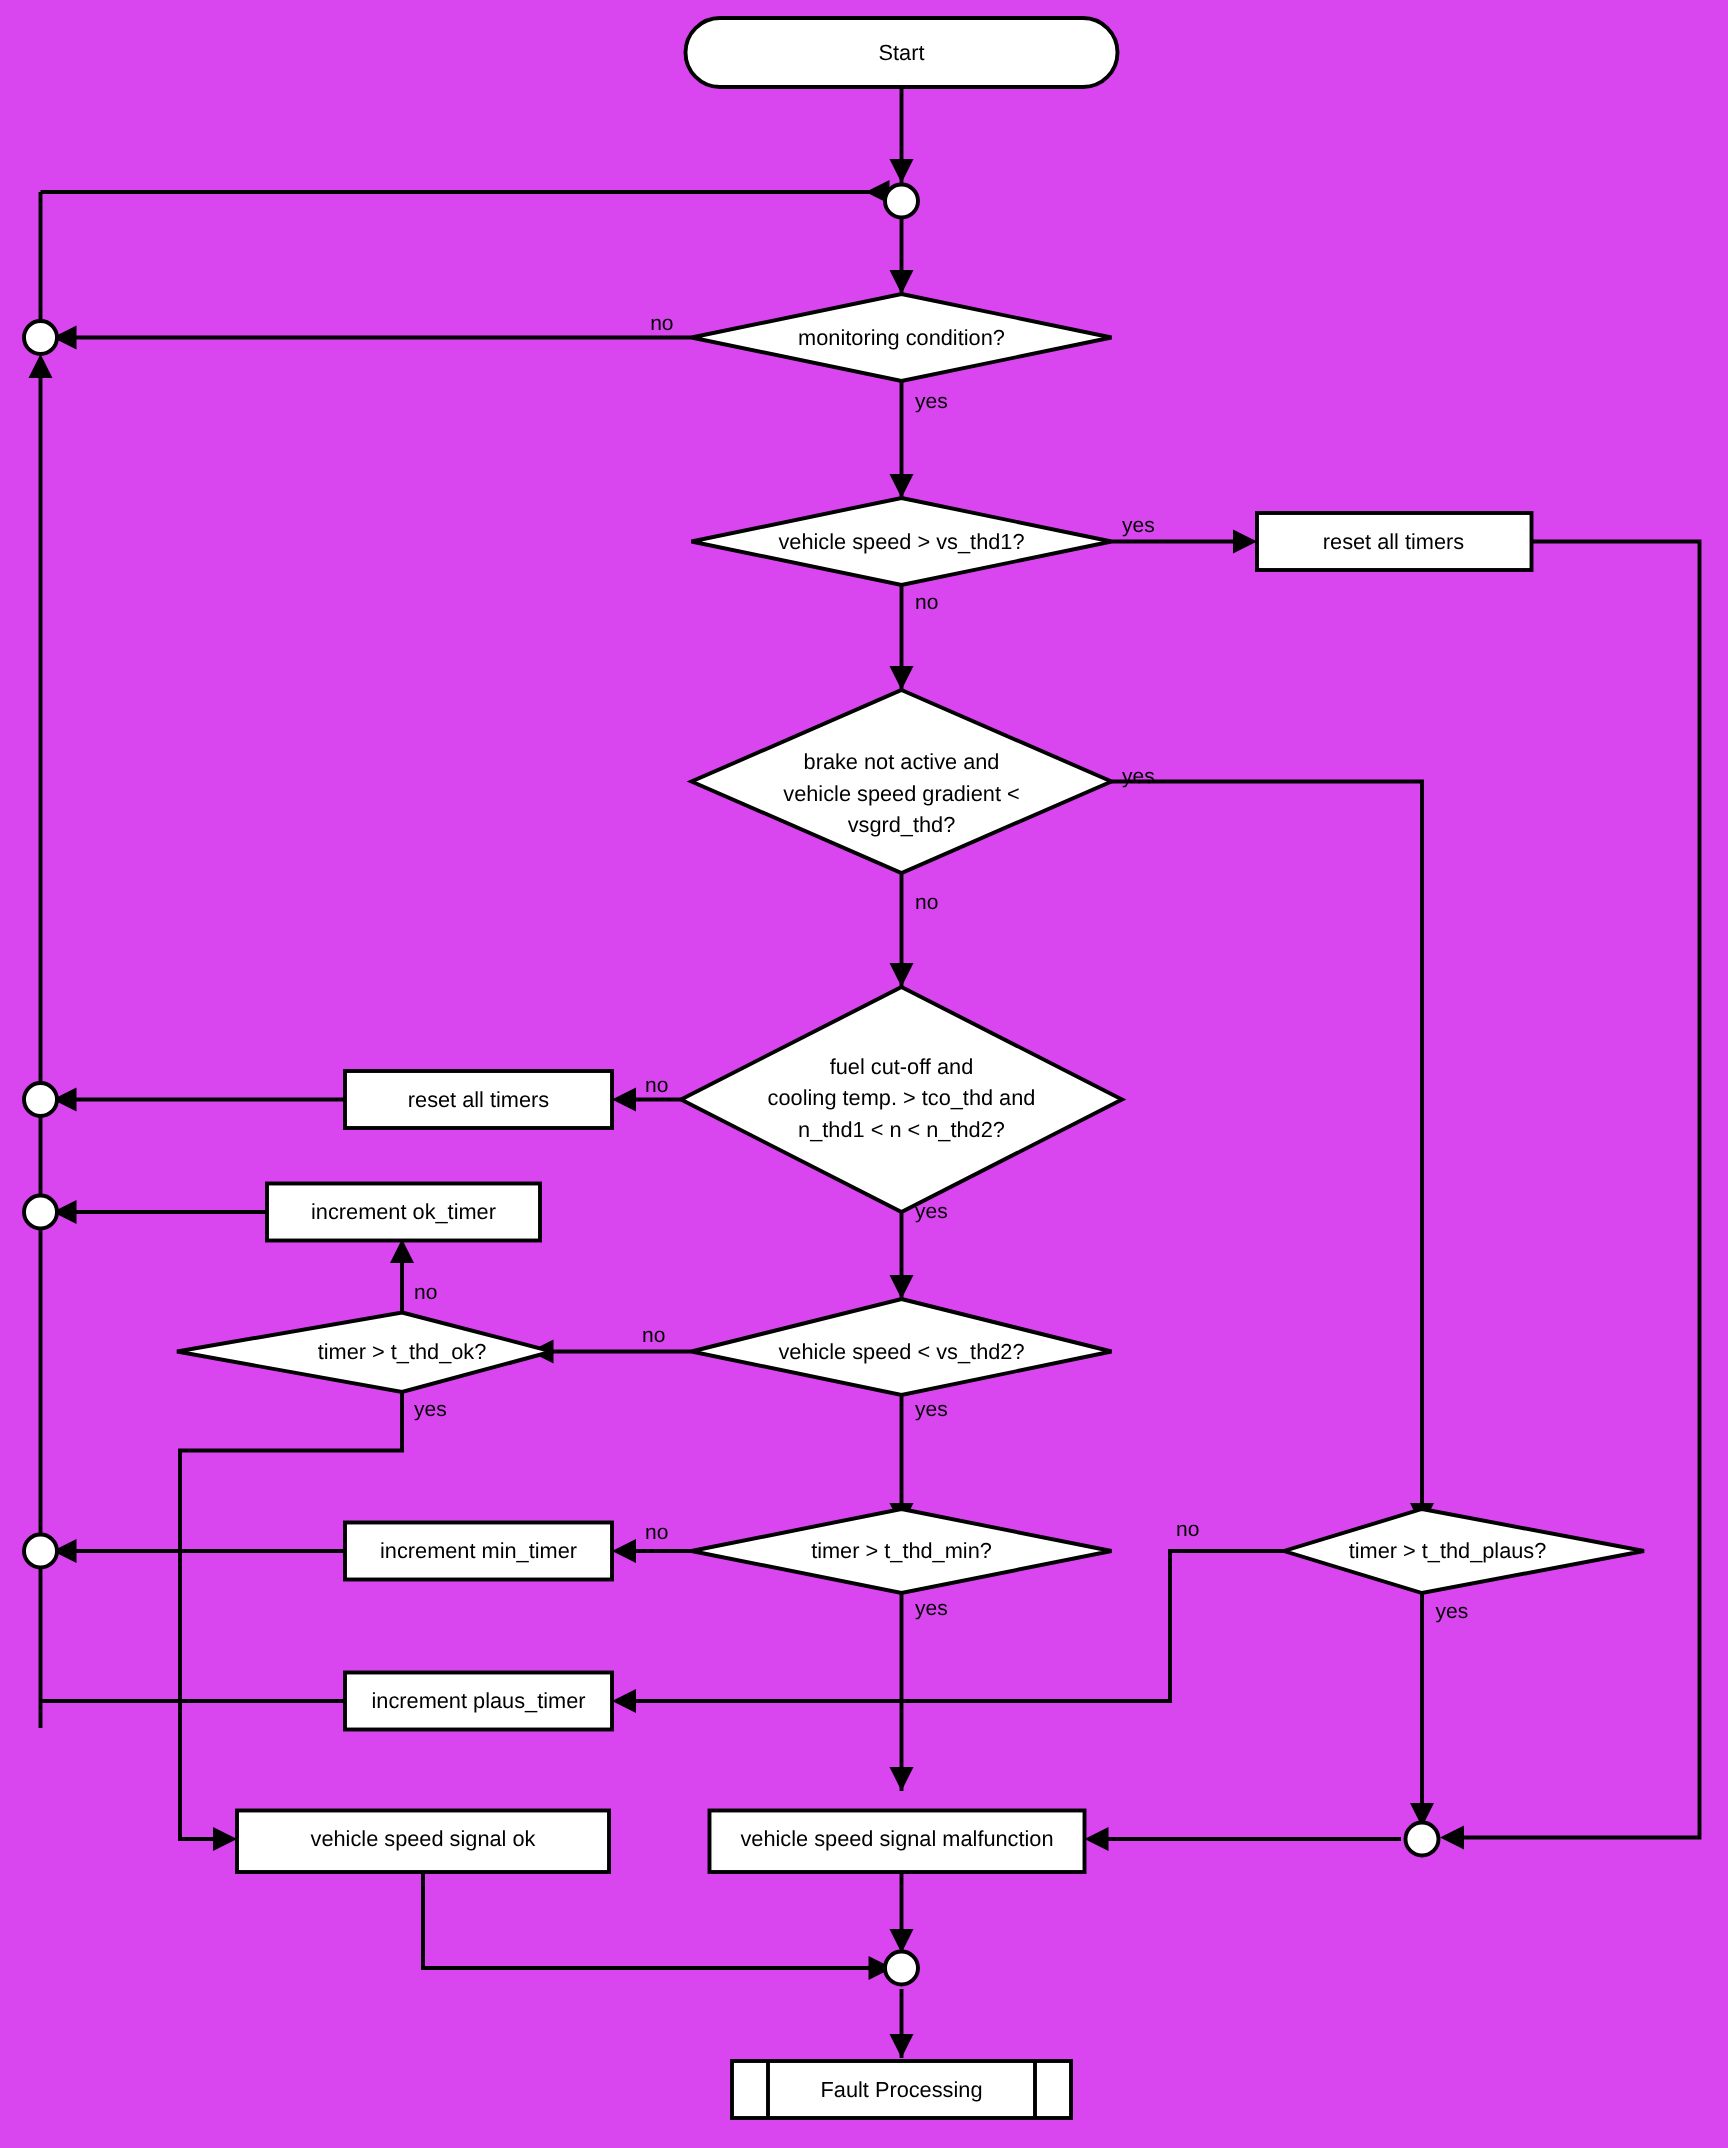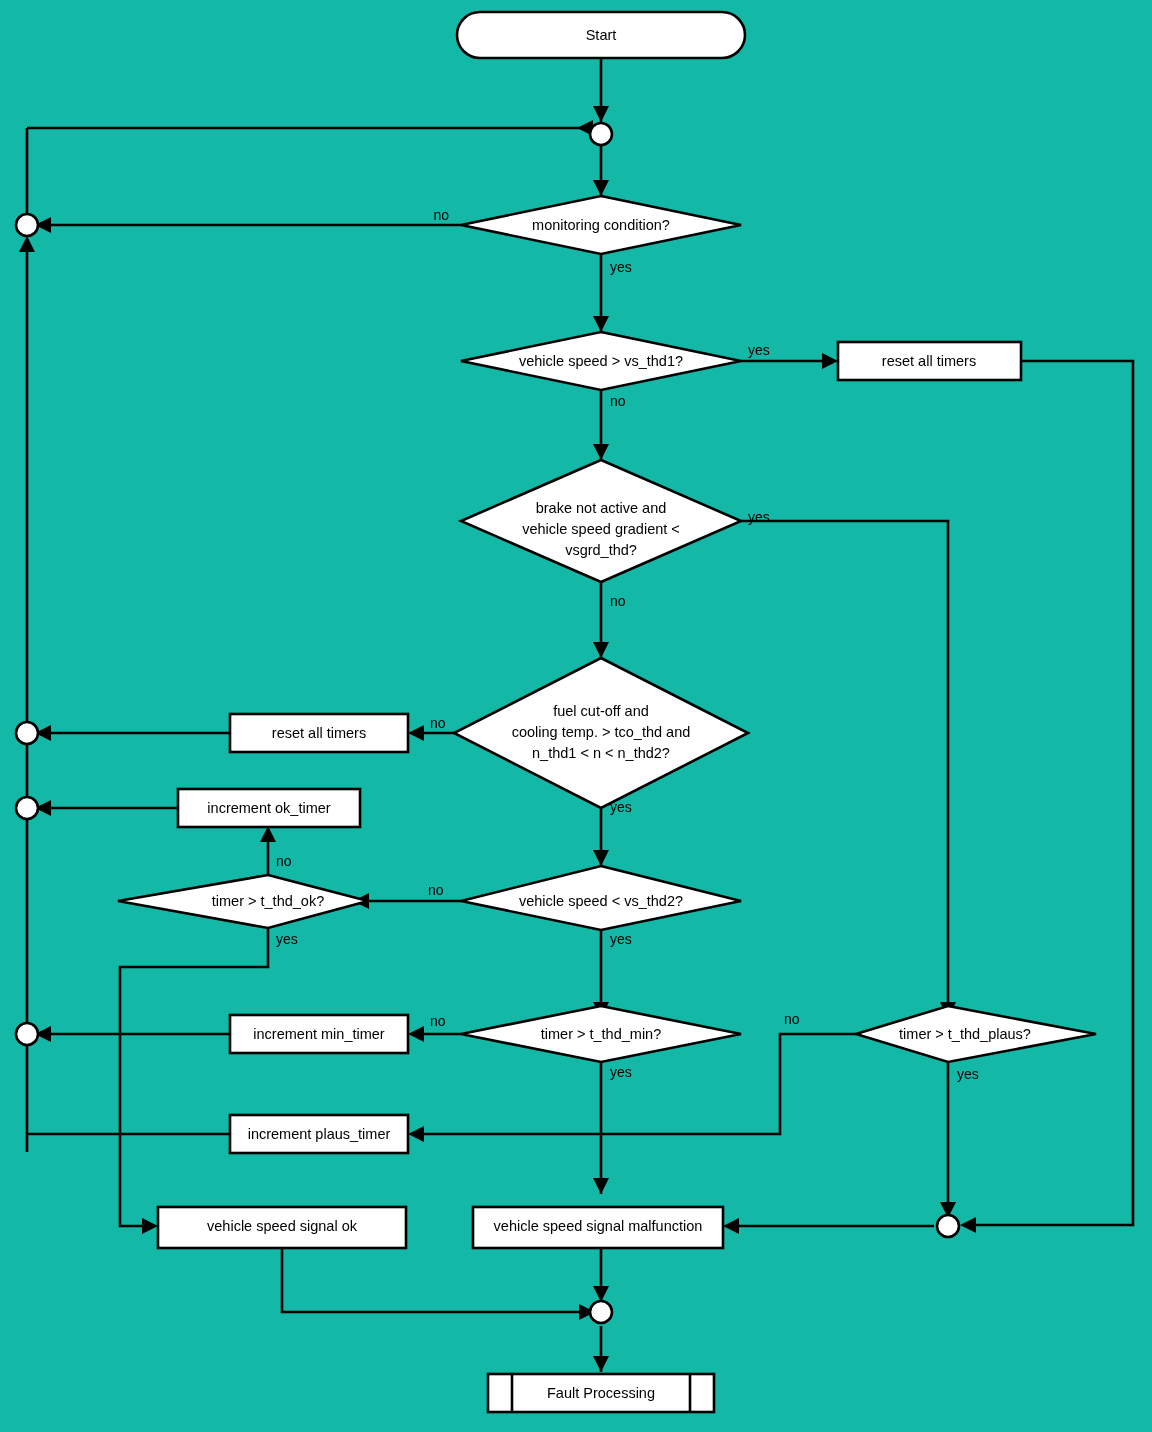--- a/index.html
+++ b/index.html
@@ -4,21 +4,21 @@
 <style>
   html, body {
     margin: 0;
     padding: 0;
     background: #ffffff;
   }
   #chart-root {
     position: relative;
     width: 1152px;
     height: 1432px;
-    background: #14b8a6;
+    background: #d946ef;
     font-family: "Liberation Sans", sans-serif;
   }
   svg#flow {
     display: block;
     width: 1152px;
     height: 1432px;
   }
   .shape {
     fill: #ffffff;
     stroke: #000000;

